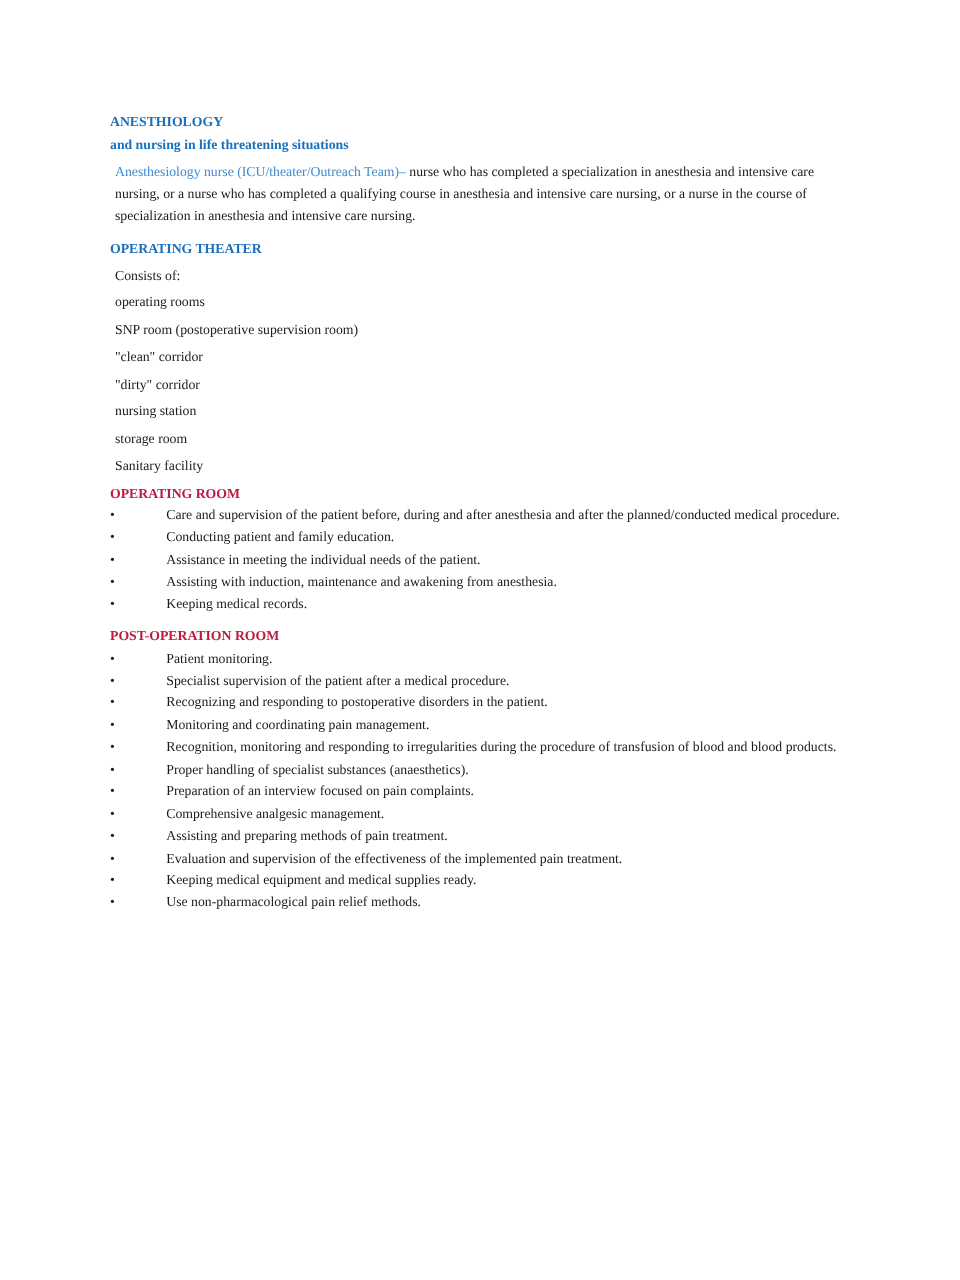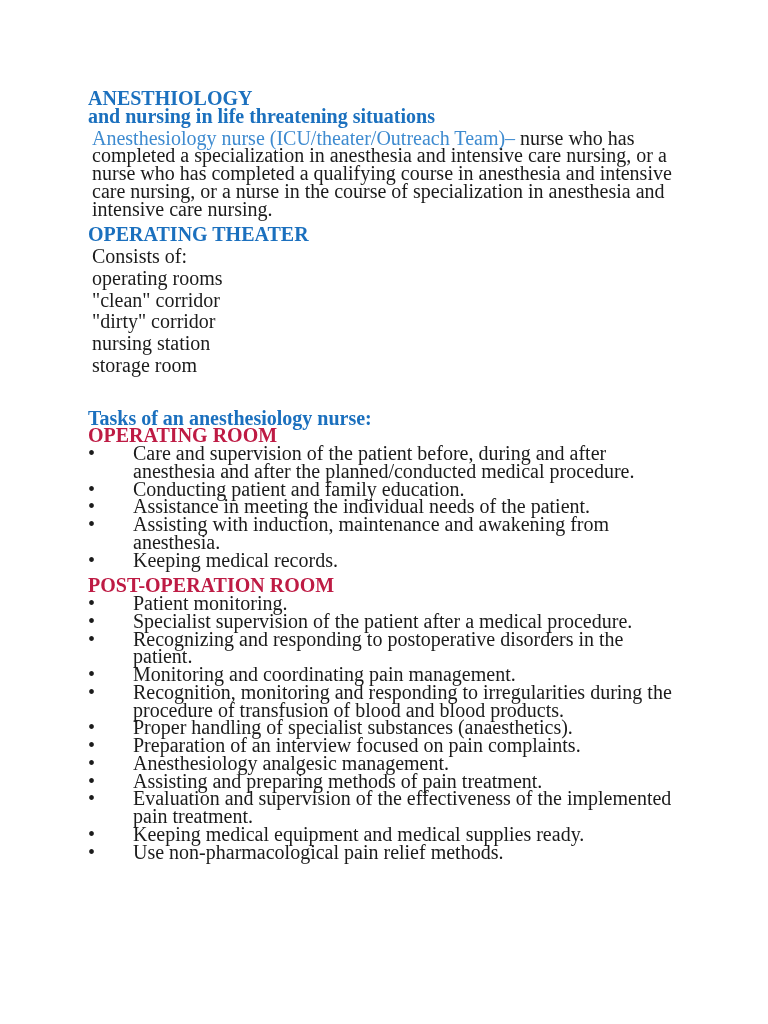--- a/index.html
+++ b/index.html
@@ -17,21 +17,21 @@
     height: 1024px;
     background: var(--page-bg);
   }
   .page {
     position: relative;
     width: 768px;
     height: 1024px;
     background: var(--page-bg);
     overflow: hidden;
     font-family: "Liberation Serif", serif;
-    font-size: 20px;
+    font-size: 11px;
     line-height: 17.75px;
     color: var(--body-text);
     padding-left: 12px;
   }
   .content {
     position: absolute;
     left: 88px;
     top: 90px;
     width: 594px;
   }
@@ -75,26 +75,27 @@
   <div class="content">
 
     <h1 class="blue-heading">ANESTHIOLOGY</h1>
     <h2 class="blue-heading">and nursing in life threatening situations</h2>
 
     <p><span class="link-lead">Anesthesiology nurse (ICU/theater/Outreach Team)– </span><span>nurse who has completed a specialization in anesthesia and intensive care nursing, or a nurse who has completed a qualifying course in anesthesia and intensive care nursing, or a nurse in the course of specialization in anesthesia and intensive care nursing.</span></p>
 
     <h3 class="blue-heading gap-one">OPERATING THEATER</h3>
     <p class="plain-line">Consists of:</p>
     <p class="plain-line">operating rooms</p>
+    <p class="plain-line">SNP room (postoperative supervision room)</p>
     <p class="plain-line">"clean" corridor</p>
     <p class="plain-line">"dirty" corridor</p>
     <p class="plain-line">nursing station</p>
     <p class="plain-line">storage room</p>
+    <p class="plain-line">Sanitary facility</p>
 
-    <h3 class="blue-heading gap-two">Tasks of an anesthesiology nurse:</h3>
 
     <h3 class="red-heading">OPERATING ROOM</h3>
     <ul class="bullet-list">
       <li>
           <span class="bullet">•</span>
           <span class="bullet-text">Care and supervision of the patient before, during and after anesthesia and after the planned/conducted medical procedure.</span>
         </li>
       <li>
           <span class="bullet">•</span>
           <span class="bullet-text">Conducting patient and family education.</span>
@@ -141,21 +142,21 @@
         </li>
     </ul>
 
     <ul class="bullet-list">
       <li>
           <span class="bullet">•</span>
           <span class="bullet-text">Preparation of an interview focused on pain complaints.</span>
         </li>
       <li>
           <span class="bullet">•</span>
-          <span class="bullet-text">Anesthesiology analgesic management.</span>
+          <span class="bullet-text">Comprehensive analgesic management.</span>
         </li>
       <li>
           <span class="bullet">•</span>
           <span class="bullet-text">Assisting and preparing methods of pain treatment.</span>
         </li>
       <li>
           <span class="bullet">•</span>
           <span class="bullet-text">Evaluation and supervision of the effectiveness of the implemented pain treatment.</span>
         </li>
       <li>

